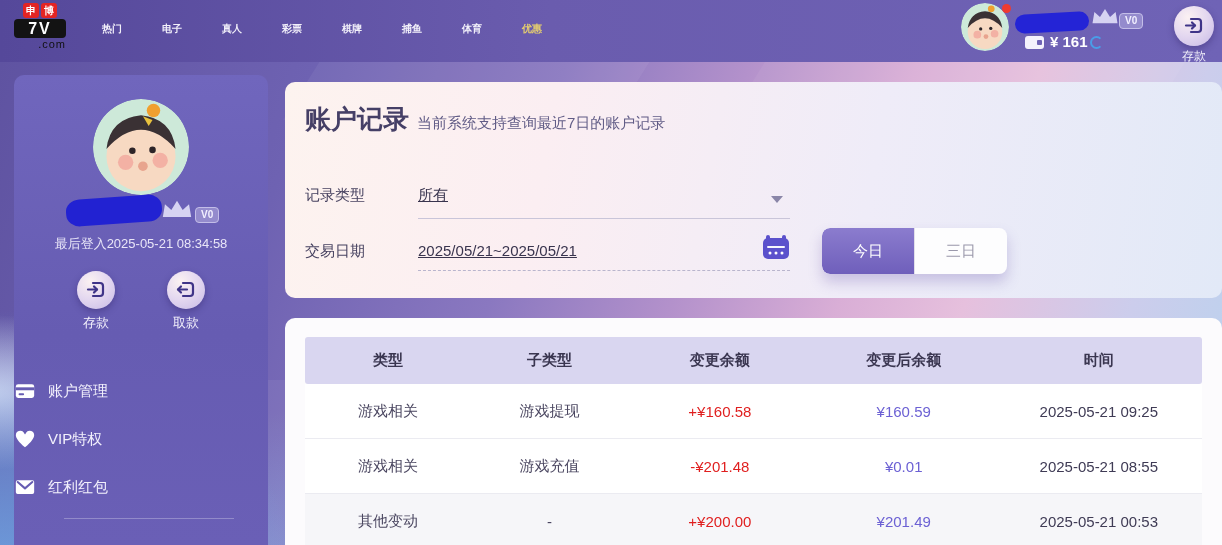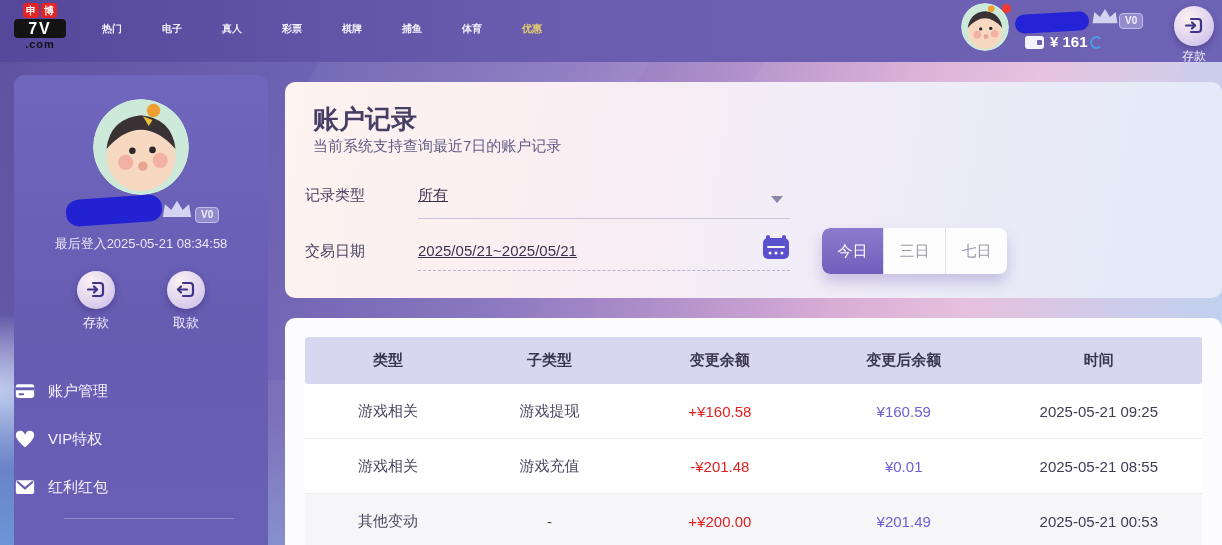--- a/index.html
+++ b/index.html
@@ -21,21 +21,21 @@
 
   
   .topbar { position:absolute; left:0; top:0; width:1222px; height:62px;
     background:linear-gradient(90deg,#55489a 0%,#6a5cae 45%,#6f63b6 100%); }
   .logo { position:absolute; left:14px; top:3px; width:52px; cursor:pointer; }
   .logo-badges { display:flex; gap:2px; justify-content:center; }
   .logo-badge { width:16px; height:15px; background:#e32424; color:#fff; font-size:10px; font-weight:bold;
     border-radius:3px; display:flex; align-items:center; justify-content:center; }
   .logo-name { margin-top:1px; background:#131313; color:#fff; border-radius:4px; text-align:center;
     font-size:16px; font-weight:bold; letter-spacing:2px; line-height:19px; height:19px; }
-  .logo-tld { text-align:center; font-size:11px; font-weight:bold; color:#101010; letter-spacing:1px; line-height:12px; }
+  .logo-tld { text-align:right; font-size:11px; font-weight:normal; color:#101010; letter-spacing:1px; line-height:12px; }
 
   .topnav { position:absolute; left:82px; top:22px; display:flex; }
   .nav-item { width:60px; text-align:center; font-size:10px; font-weight:600; color:#f2f0fa; cursor:pointer; }
   .nav-item.active { color:#e6cf6e; }
 
   .tb-avatar { position:absolute; left:961px; top:3px; width:48px; height:48px; border-radius:50%; overflow:hidden; cursor:pointer; }
   .tb-avatar svg, .sb-avatar svg { width:100%; height:100%; display:block; }
   .notif-dot { position:absolute; left:1002px; top:4px; width:9px; height:9px; border-radius:50%; background:#ef3b30; }
   .tb-scribble { position:absolute; left:1015px; top:13px; width:74px; height:19px; background:#2424d6; border-radius:10px; transform:rotate(-3deg); }
   .crown { position:absolute; }
@@ -73,21 +73,21 @@
 
   .sb-menu { position:absolute; left:0; top:292px; width:254px; }
   .sb-menu-item { display:flex; align-items:center; height:48px; cursor:pointer; color:#f2f0fc; font-size:15px; }
   .sb-menu-item .mi-icon { width:22px; height:22px; margin-right:12px; flex:none; }
   .sb-menu-item .mi-icon svg { width:100%; height:100%; display:block; }
   .sb-divider { position:absolute; left:50px; top:443px; width:170px; height:1px; background:rgba(255,255,255,.28); }
 
   
   .filter-card { position:absolute; left:285px; top:82px; width:937px; height:216px; border-radius:10px;
     background:linear-gradient(100deg,#fdf3ef 0%,#fbeef2 28%,#efecf8 62%,#e2e9f7 100%); }
-  .fc-titlerow { position:absolute; left:20px; top:20px; display:flex; align-items:baseline;flex-direction:column; }
+  .fc-titlerow { position:absolute; left:20px; top:20px; display:flex; align-items:baseline; }
   .fc-title { font-size:26px; font-weight:bold; color:#453f66; }
   .fc-subtitle { margin-left:8px; font-size:15px; color:#615c86; }
 
   .f-label { position:absolute; left:20px; font-size:15px; color:#474260; }
   .f-value { position:absolute; left:133px; font-size:15px; color:#39344e;text-decoration:underline; }
   .f-underline { position:absolute; left:133px; width:372px; height:0; }
   .solid-ul { border-bottom:1px solid #c9c5d9; }
   .dashed-ul { border-bottom:1px dashed #b9b5cd; }
   .chevron-down { position:absolute; left:486px; top:114px; width:0; height:0; cursor:pointer;
     border-left:6px solid transparent; border-right:6px solid transparent; border-top:7px solid #8a86a8; }
@@ -283,21 +283,20 @@
         <circle cx="8" cy="19" r="1.5" fill="#ffffff"></circle>
           <circle cx="14" cy="19" r="1.5" fill="#ffffff"></circle>
           <circle cx="20" cy="19" r="1.5" fill="#ffffff"></circle>
       </svg>
     </span>
     <div class="f-underline dashed-ul" style="top:188px;"></div>
 
     <div class="range-group">
       <div class="range-btn active">今日</div>
       <div class="range-btn">三日</div>
-      <div class="range-btn">七日</div>
     </div>
   </section>
 
   <section class="table-card">
     <div class="tbl">
       <div class="trow thead">
         <span class="th">类型</span>
         <span class="th">子类型</span>
         <span class="th">变更余额</span>
         <span class="th">变更后余额</span>

